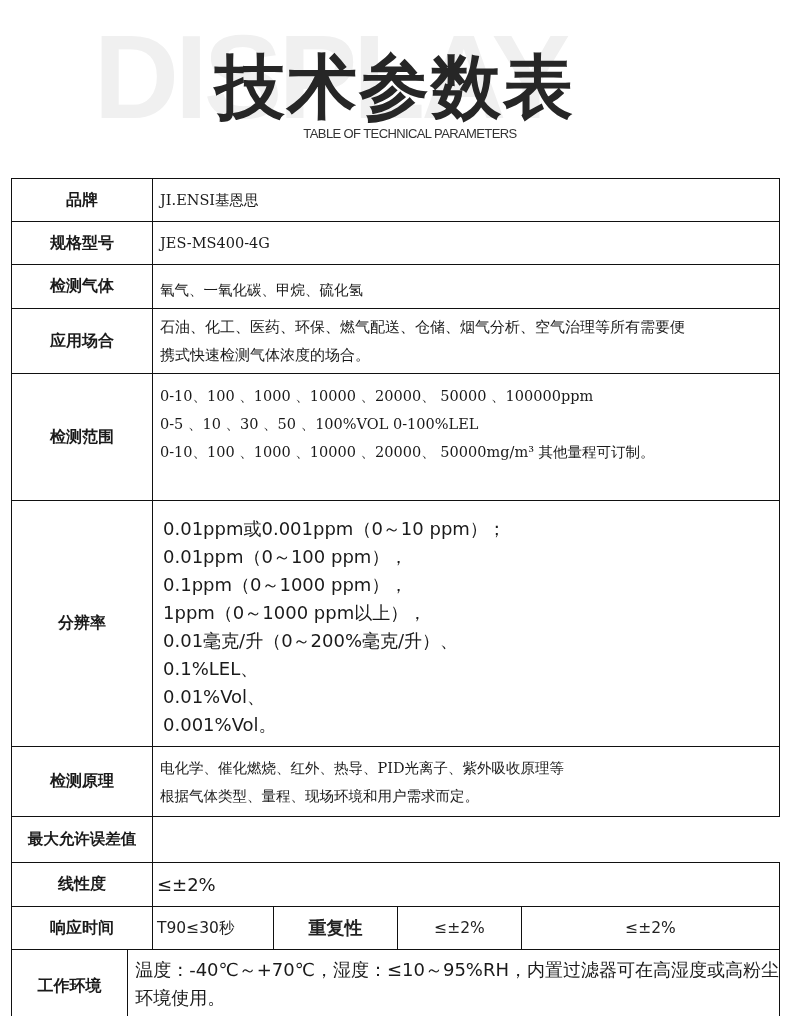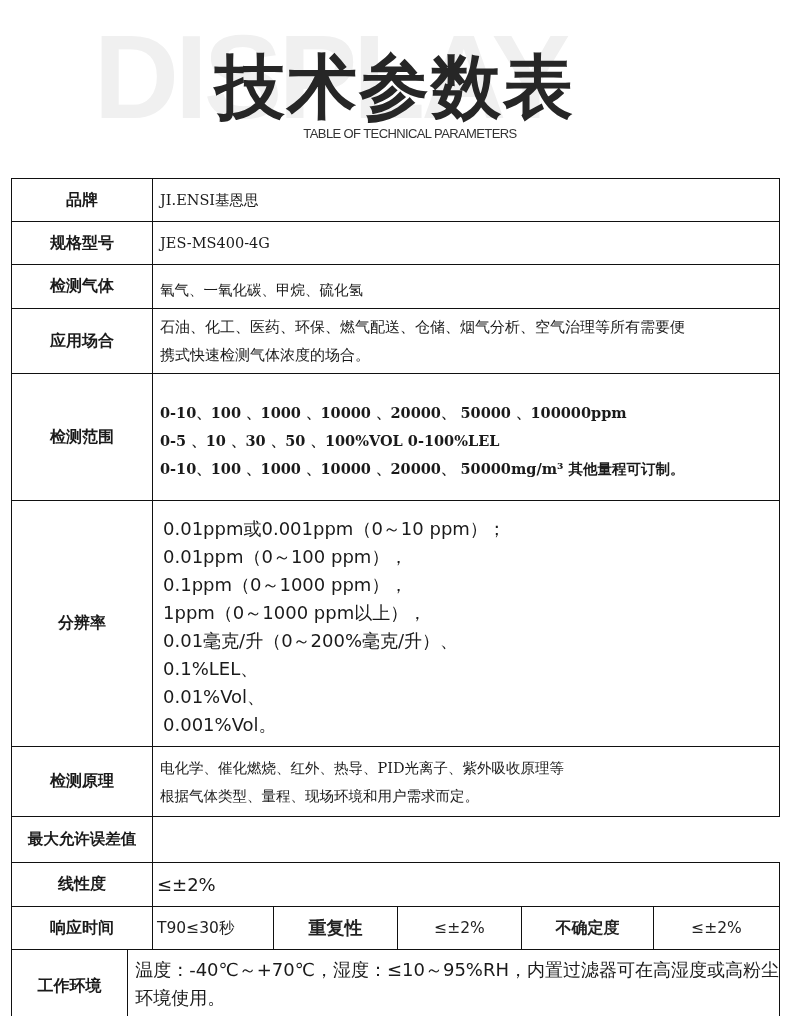--- a/index.html
+++ b/index.html
@@ -25,21 +25,21 @@
 
   .table { position: absolute; left: 11px; top: 178px; width: 769px;
     border-top: 1.5px solid #111; border-left: 1.5px solid #111; }
   .row { display: flex; border-bottom: 1.5px solid #111; }
   .cell { border-right: 1.5px solid #111; display: flex; align-items: center; }
   .label { width: 141px; justify-content: center; font-weight: bold; font-size: 16px; color: #1a1a1a; }
   .value { flex: 1; padding-left: 7px; font-size: 15px; color: #1a1a1a; line-height: 28px; }
   .serif { font-family: "DejaVu Serif", "Liberation Serif", serif; font-size: 14.5px; }
   .sans { font-family: "DejaVu Sans", "Liberation Sans", sans-serif; font-size: 18px; }
   .multi { flex-direction: column; align-items: flex-start; justify-content: center; }
-  .top { justify-content: center; padding-top: 8px; font-weight: bold; }
+  .top { justify-content: flex-start; padding-top: 8px; }
   .line { display: block; white-space: nowrap; }
 
   .sub-a { width: 121px; padding-left: 4px; font-size: 15.5px; }
   .sub-lbl { width: 124px; justify-content: center; font-weight: bold; font-size: 18px; }
   .sub-val { width: 124px; justify-content: center; font-size: 15.5px; }
   .sub-val2 { flex: 1; justify-content: center; font-size: 15.5px; }
   .sub-lbl2 { width: 132px; justify-content: center; font-weight: bold; font-size: 16px; }
 </style>
 </head>
 <body>
@@ -113,21 +113,20 @@
   <div class="row" style="height:44px">
     <div class="cell label">线性度</div>
     <div class="cell value sans" style="padding-left:4px">≤±2%</div>
   </div>
 
   <div class="row" style="height:43px">
     <div class="cell label">响应时间</div>
     <div class="cell sub-a">T90≤30秒</div>
     <div class="cell sub-lbl">重复性</div>
     <div class="cell sub-val">≤±2%</div>
-    <div class="cell sub-lbl2">不确定度</div>
     <div class="cell sub-val2">≤±2%</div>
   </div>
 
   <div class="row" style="height:72px; border-bottom:none">
     <div class="cell label">工作环境</div>
     <div class="cell value sans multi" style="justify-content:flex-start; padding-top:6px">
       <span class="line">温度：-40℃～+70℃，湿度：≤10～95%RH，内置过滤器可在高湿度或高粉尘</span>
       <span class="line">环境使用。</span>
     </div>
   </div>

